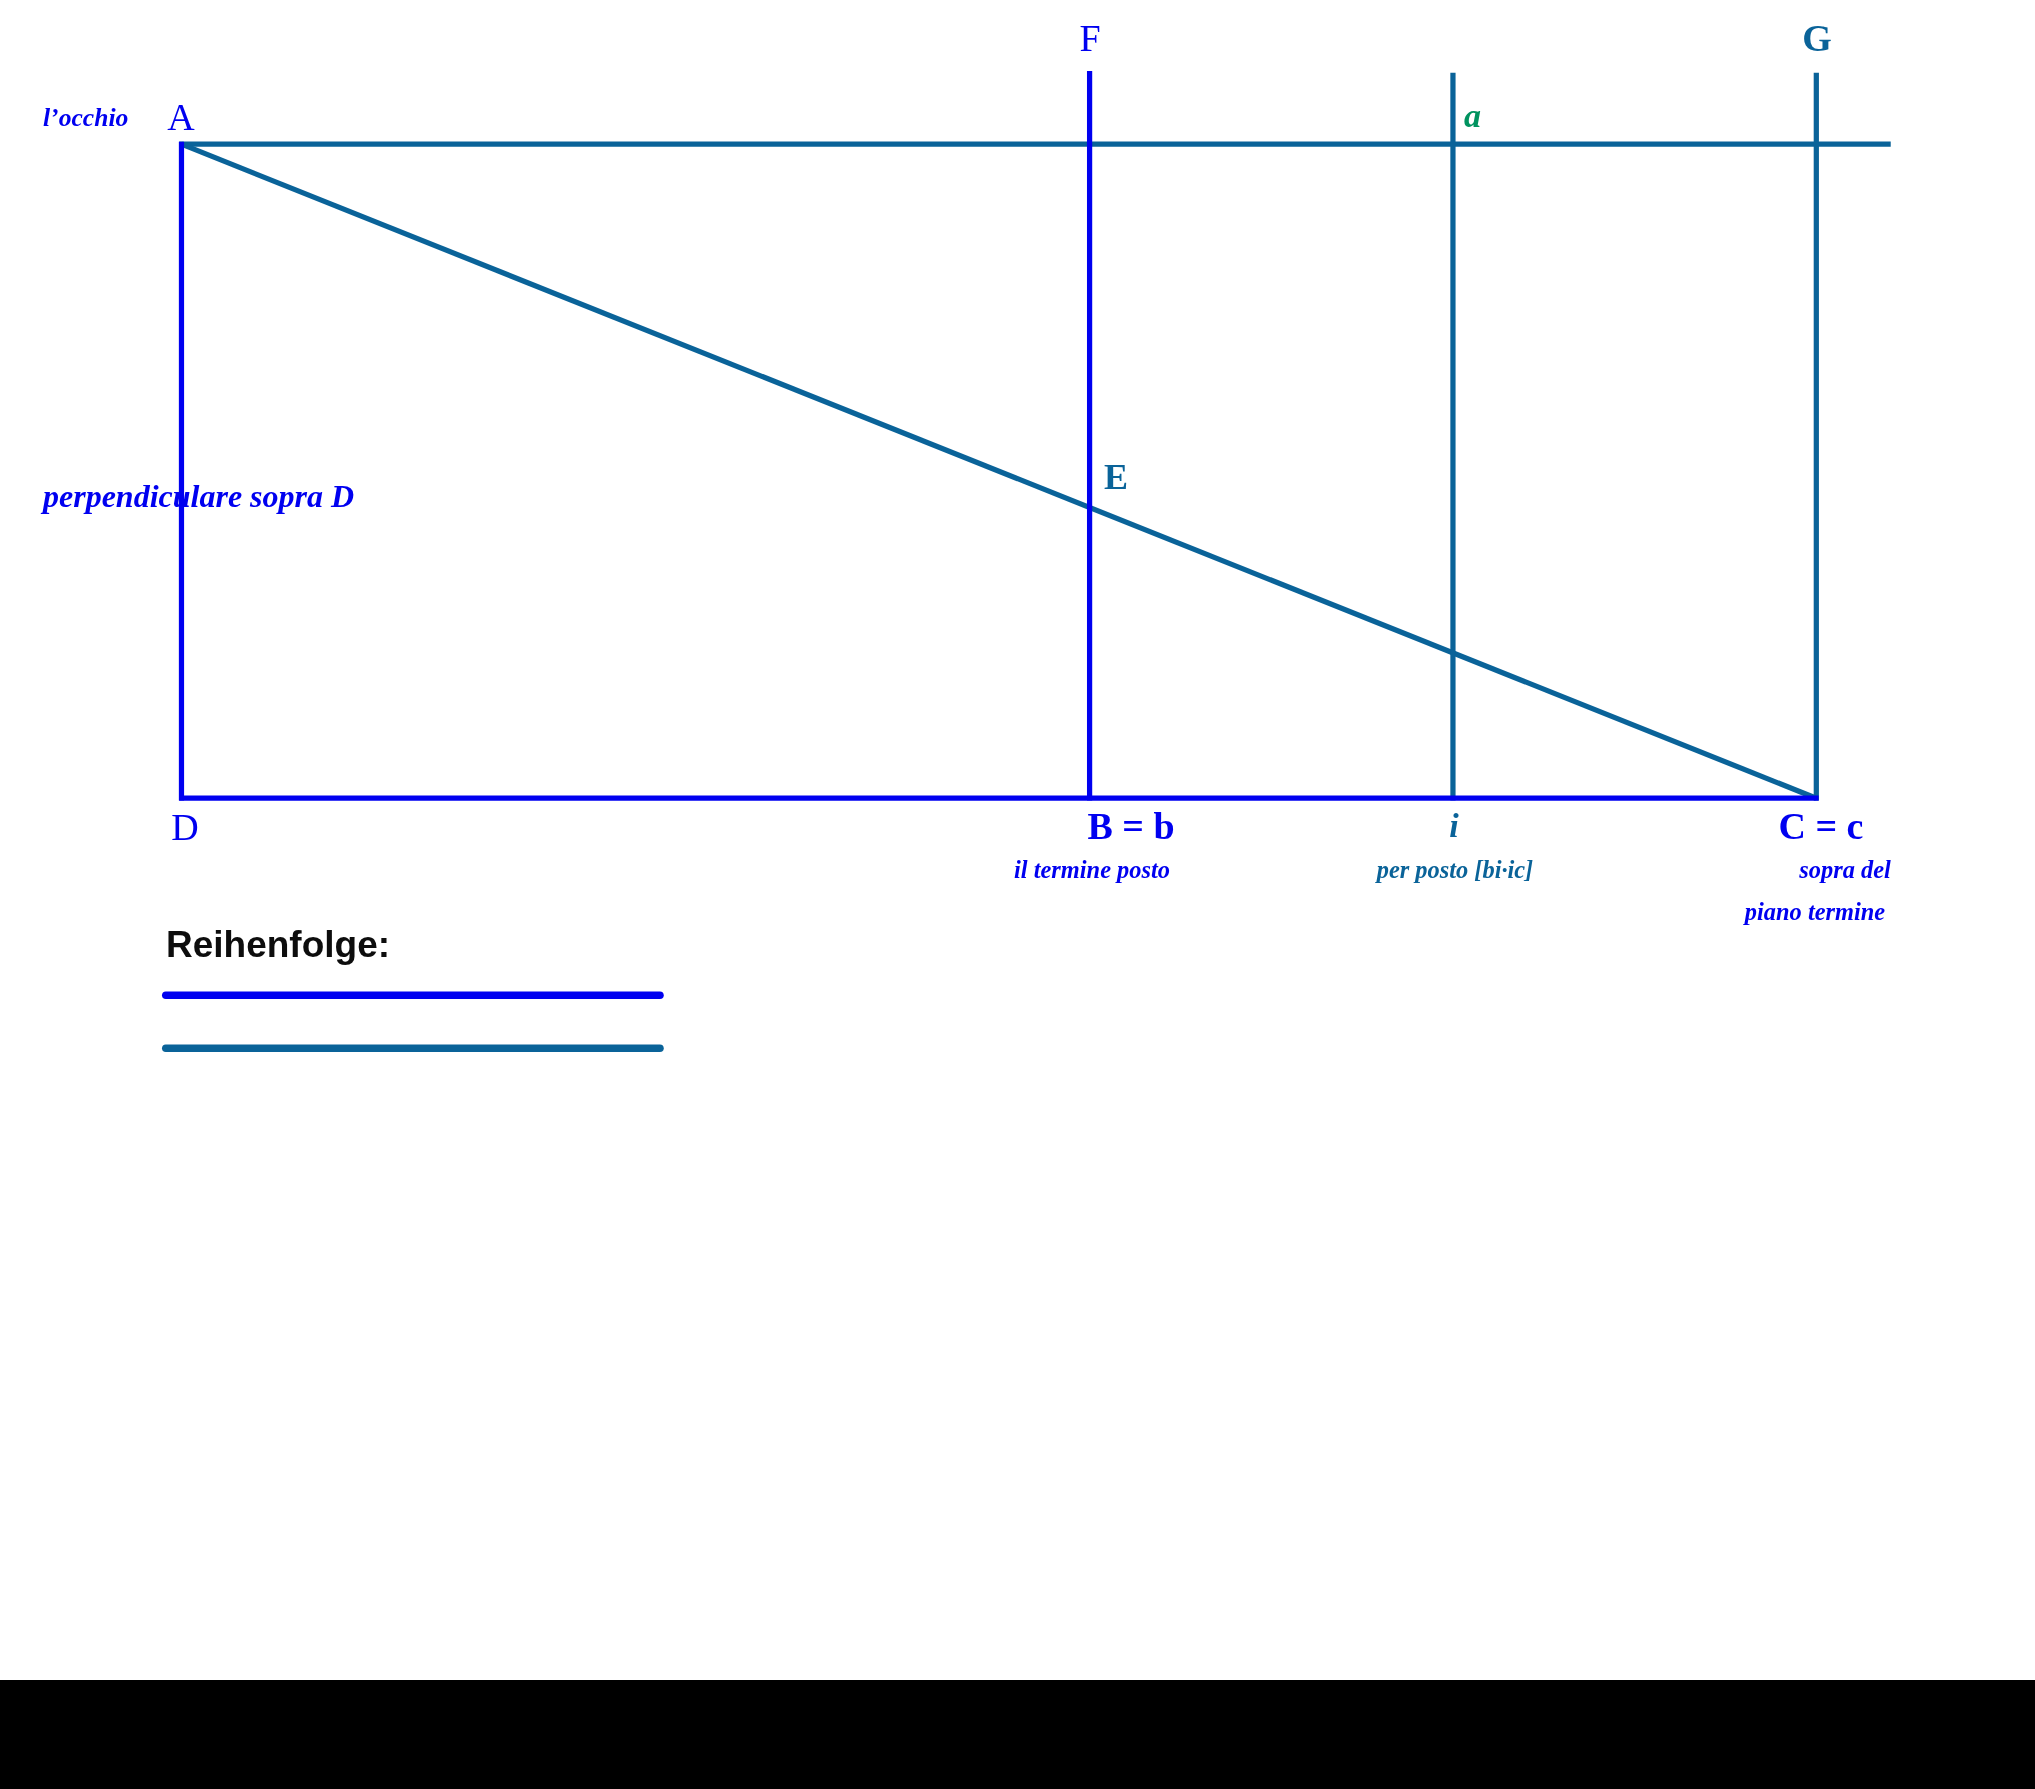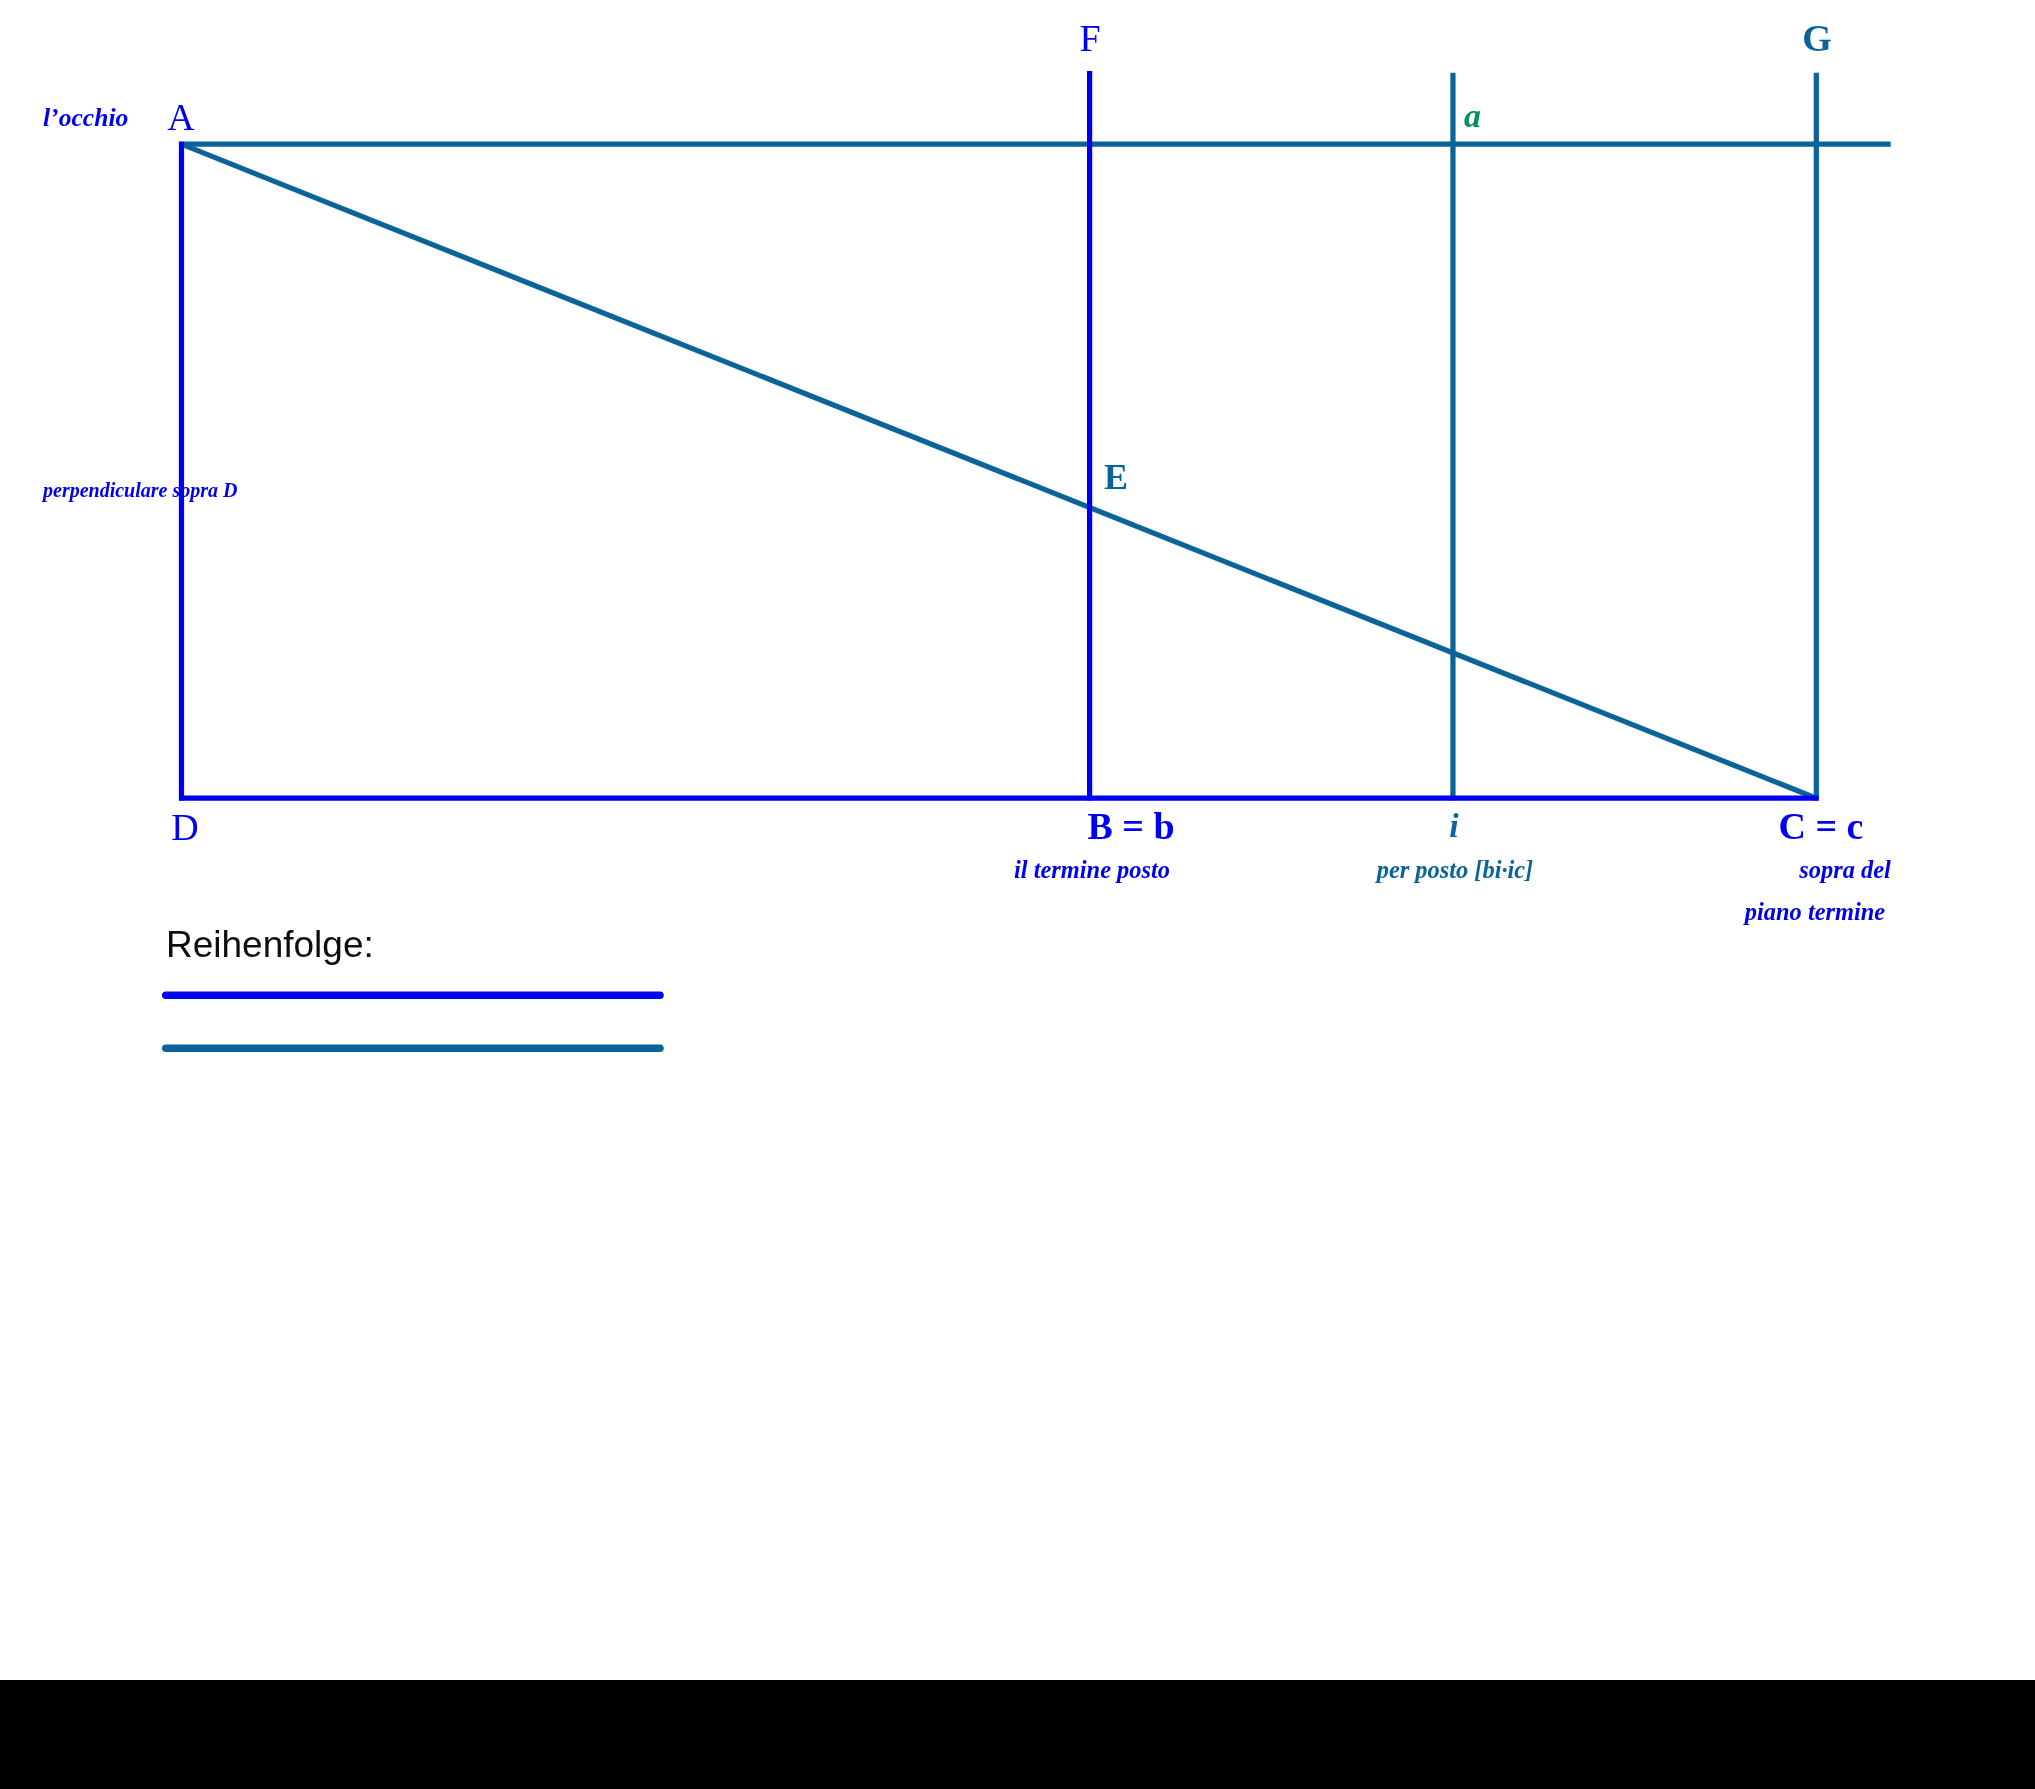--- a/index.html
+++ b/index.html
@@ -57,21 +57,21 @@
     font-weight: 400;
   }
   .c-blue  { color: #0000f0; }
   .c-teal  { color: #0a6399; }
   .c-green { color: #00935f; }
   .c-black { color: #0d0d0d; }
 
   
   .sz-pt       { font-size: 38px; }
   .sz-pt-sm    { font-size: 36px; }
-  .sz-note     { font-size: 20px; }
+  .sz-note     { font-size: 32px; }
   .sz-note-sm  { font-size: 24.4px; }
   .sz-occhio   { font-size: 25.6px; }
   .sz-reihen   { font-size: 37px; }
   .sz-a        { font-size: 34px; }
   .sz-i        { font-size: 34px; }
 
   .ctr { transform: translateX(-50%); }
 </style>
 </head>
 <body>
@@ -121,18 +121,18 @@
   <div class="lbl pt-serif c-blue sz-pt ctr" style="left:1821px; top:807px;">C = c</div>
 
   <div class="lbl ital c-blue sz-note-sm ctr" style="left:1092px; top:858px;">il termine posto</div>
 
   <div class="lbl ital c-teal sz-note-sm ctr" style="left:1455px; top:858px;">per posto [bi·ic]</div>
 
   <div class="lbl ital c-blue sz-note-sm ctr" style="left:1845px; top:858px;">sopra del</div>
 
   <div class="lbl ital c-blue sz-note-sm ctr" style="left:1815px; top:900px;">piano termine</div>
 
-  <div class="lbl sans c-black sz-reihen" style="left:166px; top:926px;">Reihenfolge:</div>
+  <div class="lbl sans c-black sz-reihen" style="left:166px; top:926px;font-weight:bold;">Reihenfolge:</div>
 
   <div id="bottom-band"></div>
 
 </div>
 
 
 </body></html>

